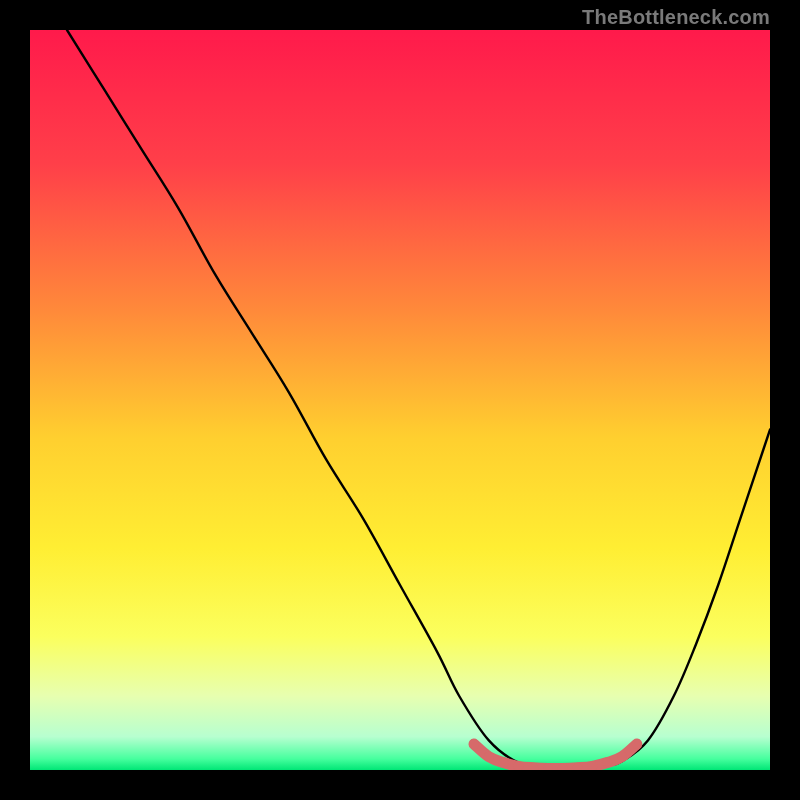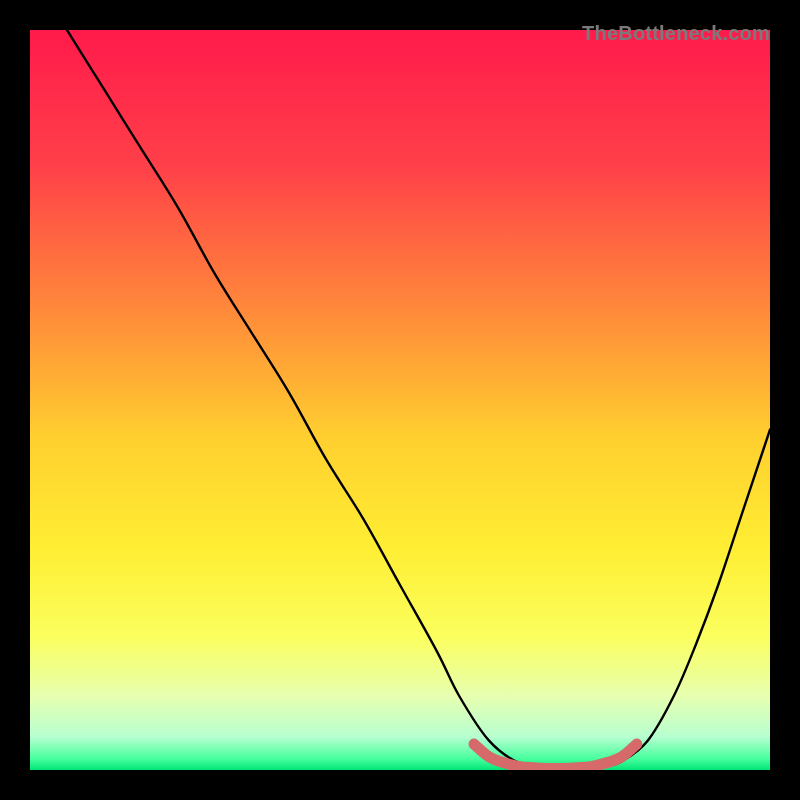--- a/index.html
+++ b/index.html
@@ -26,21 +26,21 @@
   }
   .gradient-bg {
     position: absolute;
     left: 0;
     top: 0;
     width: 100%;
     height: 100%;
   }
   .watermark {
     position: absolute;
-    top: 22px;
+    top: 6px;
     right: 30px;
     font-family: Arial, Helvetica, sans-serif;
     font-size: 20px;
     font-weight: bold;
     color: #7a7a7a;
     letter-spacing: 0.2px;
   }
   svg.curve {
     position: absolute;
     left: 0;

